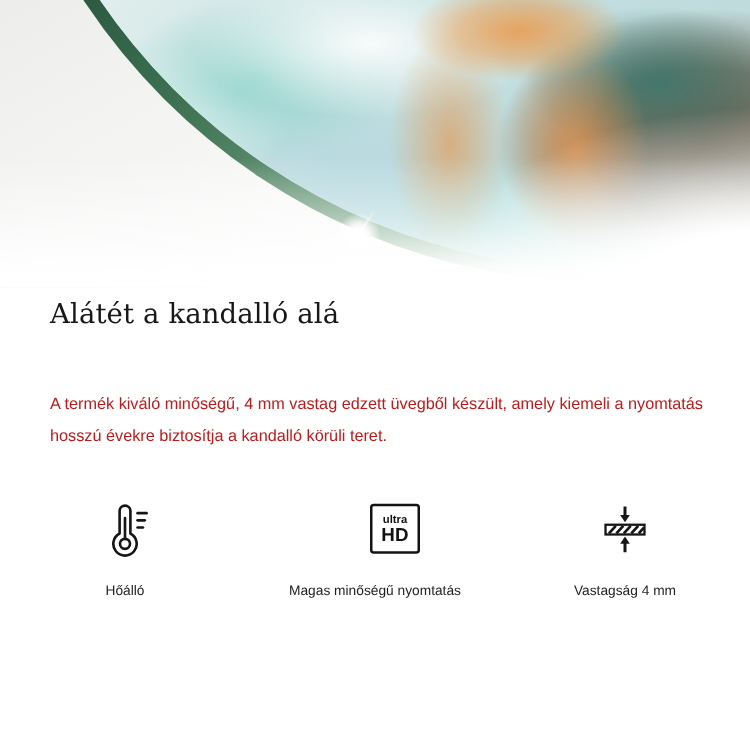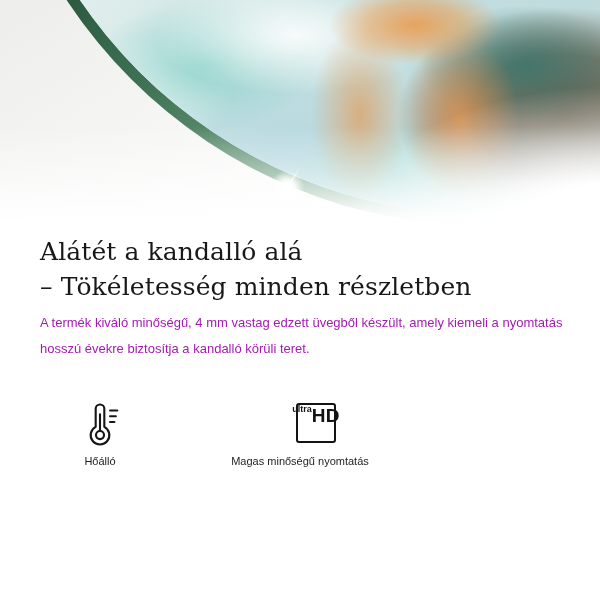--- a/index.html
+++ b/index.html
@@ -51,65 +51,64 @@
     position:absolute;inset:0;pointer-events:none;
     background:
       radial-gradient(ellipse 430px 260px at 102% 112%, #ffffff 28%, rgba(255,255,255,0) 66%),
       linear-gradient(to bottom, rgba(255,255,255,0) 55%, rgba(255,255,255,0.45) 76%, rgba(255,255,255,0.92) 93%, #ffffff 100%);
   }
 
   
   .heading{
     position:absolute;left:40px;top:234px;right:30px;
     font-family:"DejaVu Serif","Liberation Serif",serif;
-    font-size:25px;line-height:35px;color:#181818;font-weight:400;letter-spacing:0.1px;
+    font-size:22px;line-height:35px;color:#181818;font-weight:400;letter-spacing:0.1px;
   }
   .heading span{display:block;}
   .desc{
     position:absolute;left:40px;top:310px;right:30px;
-    font-size:13px;line-height:26px;color:#a21caf;
+    font-size:13px;line-height:26px;color:#b91c1c;
   }
   .desc span{display:block;white-space:nowrap;}
 
   
   .features{
     position:absolute;left:0;top:398px;width:600px;
     display:grid;grid-template-columns:repeat(3,1fr);row-gap:18px;
   }
   .cell{display:flex;flex-direction:column;align-items:center;}
   .icon-box{height:50px;display:flex;align-items:center;justify-content:center;}
-  .flabel{margin-top:7px;font-size:11px;line-height:13px;color:#1e1e1e;}
+  .flabel{margin-top:19px;font-size:11px;line-height:13px;color:#1e1e1e;}
   .icon-box svg{stroke:#161616;fill:none;stroke-width:2.2;}
   .uhd-box{
     width:36px;height:36px;border:2.5px solid #131313;border-radius:3px;
-    display:flex;align-items:flex-start;justify-content:center;
+    display:flex;flex-direction:column;align-items:center;justify-content:center;
     color:#131313;font-weight:700;line-height:1;margin-left:32px;
   }
   .uhd-top{font-size:9px;}
-  .uhd-bottom{font-size:19px;margin-top:1px;letter-spacing:0.2px;}
+  .uhd-bottom{font-size:15px;margin-top:1px;letter-spacing:0.2px;}
 </style>
 </head>
 <body>
 
 <div class="frame">
 
   <div class="hero">
     <div class="disc-rim"></div>
     <div class="disc-marble"></div>
     <div class="sparkle">
       <div class="ray r1"></div>
       <div class="ray r2"></div>
       <div class="core"></div>
     </div>
     <div class="hero-fade"></div>
   </div>
 
   <h1 class="heading" style="margin:0;">
     <span>Alátét a kandalló alá</span>
-    <span>– Tökéletesség minden részletben</span>
   </h1>
 
   <p class="desc" style="margin:0;">
     <span>A termék kiváló minőségű, 4 mm vastag edzett üvegből készült, amely kiemeli a nyomtatás</span>
     <span>hosszú évekre biztosítja a kandalló körüli teret.</span>
   </p>
 
   <div class="features">
 
     <div class="cell">
@@ -132,15 +131,28 @@
           <span class="uhd-top">ultra</span>
           <span class="uhd-bottom">HD</span>
         </div>
       </div>
       <div class="flabel">Magas minőségű nyomtatás</div>
     </div>
 
 
 
 
+    <div class="cell">
+      <div class="icon-box">
+        <svg width="44" height="46" viewBox="0 0 48 48" stroke-linecap="butt">
+          <rect x="7" y="20.5" width="34" height="8.5" stroke-width="2"></rect>
+          <path d="M10 28 L16 21.5 M16.5 28 L22.5 21.5 M23 28 L29 21.5 M29.5 28 L35.5 21.5 M36 28 L40.5 23" stroke-width="2.4"></path>
+          <line x1="24" y1="4.5" x2="24" y2="12.5" stroke-width="2.6"></line>
+          <polygon points="19.8,12 28.2,12 24,18.3" fill="#161616" stroke="none"></polygon>
+          <line x1="24" y1="44.5" x2="24" y2="36.5" stroke-width="2.6"></line>
+          <polygon points="19.8,37 28.2,37 24,30.7" fill="#161616" stroke="none"></polygon>
+        </svg>
+      </div>
+      <div class="flabel">Vastagság 4 mm</div>
+    </div>
 
   </div>
 </div>
 
 </body></html>

